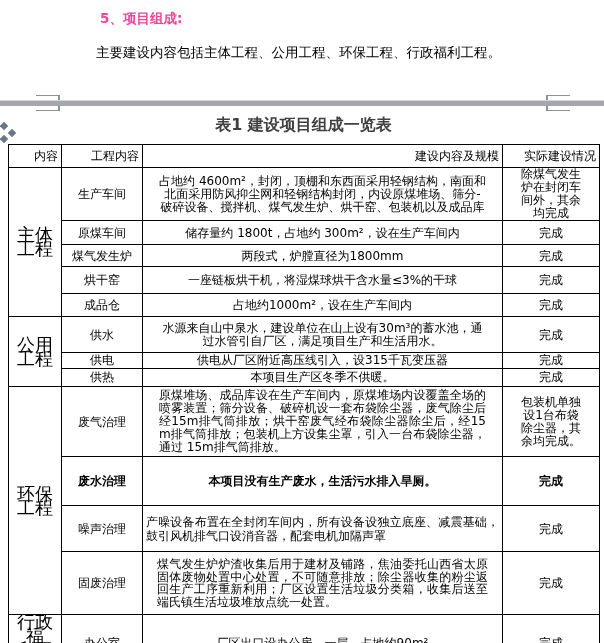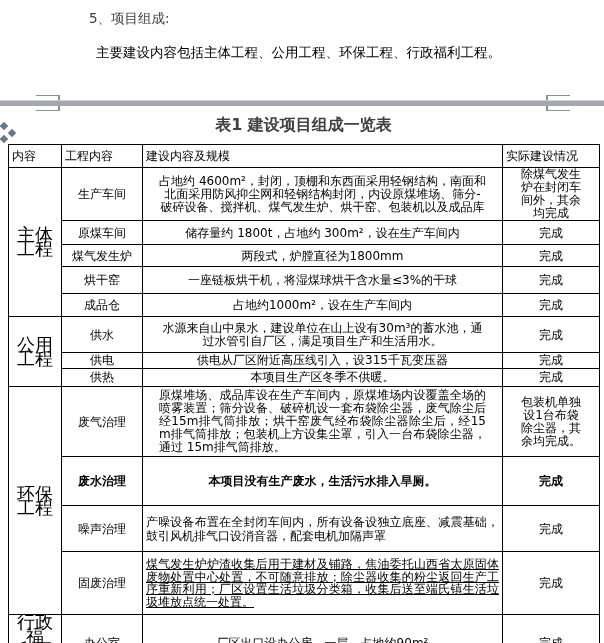--- a/index.html
+++ b/index.html
@@ -1,40 +1,40 @@
 <!DOCTYPE html>
 <html><head>
 <meta charset="utf-8">
 <style>
   html,body{margin:0;padding:0;background:#fff;}
   body{width:604px;height:643px;overflow:hidden;font-family:"DejaVu Sans",sans-serif;}
   .screen{position:relative;width:604px;height:643px;background:#fff;overflow:hidden;}
-  .heading{position:absolute;left:89px;top:10px;font-size:13.5px;font-weight:normal;color:#404040;white-space:nowrap;}
+  .heading{position:absolute;left:100px;top:10px;font-size:13.5px;font-weight:bold;color:#ec4899;white-space:nowrap;}
   .intro{position:absolute;left:96px;top:44px;font-size:13.5px;color:#000;white-space:nowrap;}
   
   .page-band{position:absolute;left:0;top:100px;width:604px;height:5px;background:#a6a6af;border-top:1px solid #d2d2d8;}
   .bracket{position:absolute;width:22px;height:14px;}
   .bracket.left{left:36px;top:95px;border-top:1px solid #8f8f98;border-bottom:1px solid #8f8f98;border-right:2px solid #8f8f98;}
   .bracket.right{left:546px;top:95px;border-top:1px solid #8f8f98;border-bottom:1px solid #8f8f98;border-left:2px solid #8f8f98;}
   
   .mh{position:absolute;left:-3px;top:123px;width:22px;height:22px;}
   .mh i{position:absolute;width:6px;height:6px;background:#6b7687;transform:rotate(45deg);}
   .mh .t{left:4px;top:0;}
   .mh .b{left:4px;top:13px;}
   .mh .l{left:-4px;top:6.5px;}
   .mh .r{left:12px;top:6.5px;}
   .tbl-title{position:absolute;left:8px;top:115px;width:591px;text-align:center;font-size:16px;font-weight:bold;color:#404040;}
   table{position:absolute;left:8px;top:144px;width:591px;border-collapse:collapse;table-layout:fixed;}
   td,th{border:1px solid #000;color:#000;font-size:12px;line-height:14px;padding:0 3px;vertical-align:middle;overflow:hidden;word-break:break-all;}
-  th{font-weight:normal;text-align:left;}
+  th{font-weight:normal;text-align:right;}
   td.c{text-align:center;}
   td.j{text-align:justify;text-align-last:left;}
   td.grp{text-align:center;white-space:pre-line;font-size:18px;}
   td.tight{line-height:13px;padding:0 16px;}
-  td.xtight{line-height:12.5px;padding:0 3px;text-decoration:underline;}
+  td.xtight{line-height:12.5px;padding:0 14px;}
   tr.h23{height:23px;} tr.h45{height:45px;} tr.h24{height:24px;margin-left:24px;} tr.h22{height:22px;}
   tr.h27{height:27px;} tr.h36{height:36px;} tr.h16{height:16px;} tr.h18{height:18px;}
   tr.h70{height:70px;} tr.h49{height:49px;font-weight:bold;} tr.h46{height:46px;} tr.h63{height:63px;} tr.h37{height:37px;}
 </style>
 </head>
 <body>
 
 <div class="screen">
 
   <div class="heading">5、项目组成:</div>

